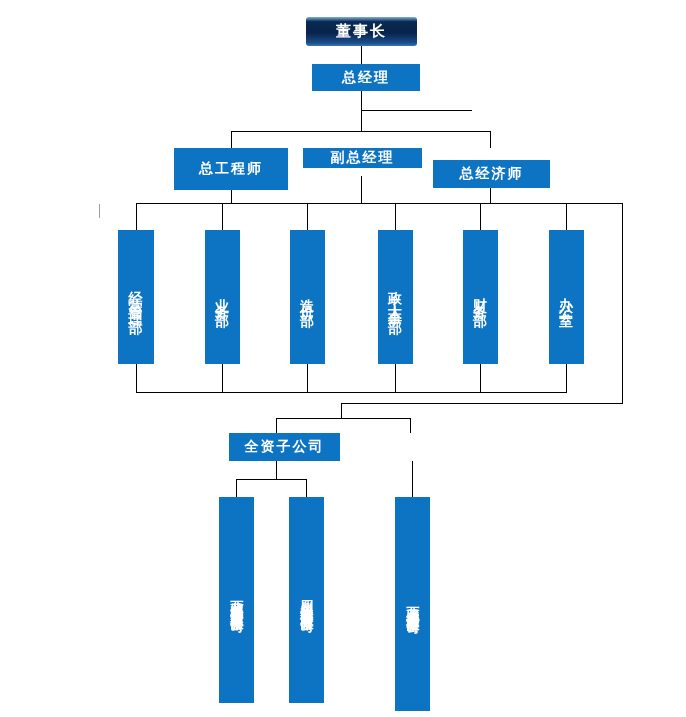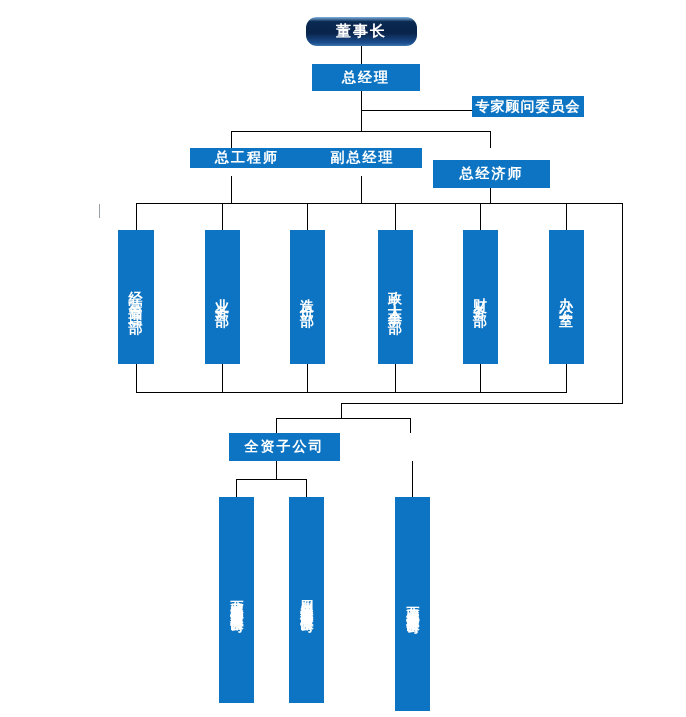--- a/index.html
+++ b/index.html
@@ -113,33 +113,30 @@
 
   <div class="line" style="left:276px; top:461px; width:1px; height:18px;"></div>
   <div class="line" style="left:236px; top:479px; width:71px; height:1px;"></div>
   <div class="line" style="left:236px; top:479px; width:1px; height:18px;"></div>
   <div class="line" style="left:306px; top:479px; width:1px; height:18px;"></div>
 
   <div class="line" style="left:412px; top:461px; width:1px; height:36px;"></div>
 
   <div class="artifact" style="left:99px; top:204px; width:1px; height:14px;"></div>
 
-  <div class="hbox chairman" style="left:306px; top:17px; width:111px; height:29px;border-radius:11px;">
+  <div class="hbox chairman" style="left:306px; top:17px; width:111px; height:29px;">
     <span>董事长</span>
   </div>
 
   <div class="hbox" style="left:312px; top:64px; width:108px; height:27px;text-align:right;">
     <span>总经理</span>
   </div>
 
-  <div class="hbox" style="left:472px; top:96px; width:112px; height:21px; font-size:14px; letter-spacing:1px;">
-    <span>专家顾问委员会</span>
-  </div>
 
-  <div class="hbox" style="left:190px; top:148px; width:114px; height:20px;justify-content:center;">
+  <div class="hbox" style="left:174px; top:148px; width:114px; height:42px;justify-content:center;">
     <span>总工程师</span>
   </div>
 
   <div class="hbox" style="left:303px; top:148px; width:119px; height:20px;">
     <span>副总经理</span>
   </div>
 
   <div class="hbox" style="left:433px; top:148px; width:117px; height:28px;margin-top:12px;">
     <span>总经济师</span>
   </div>

